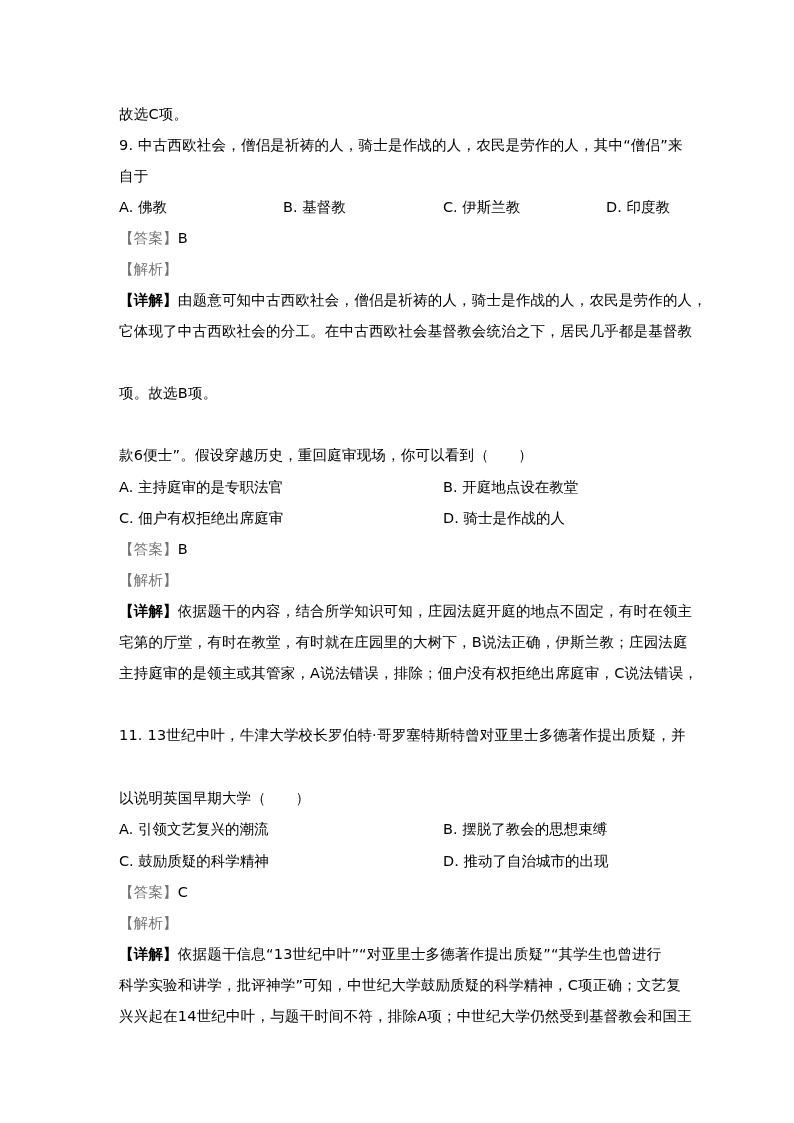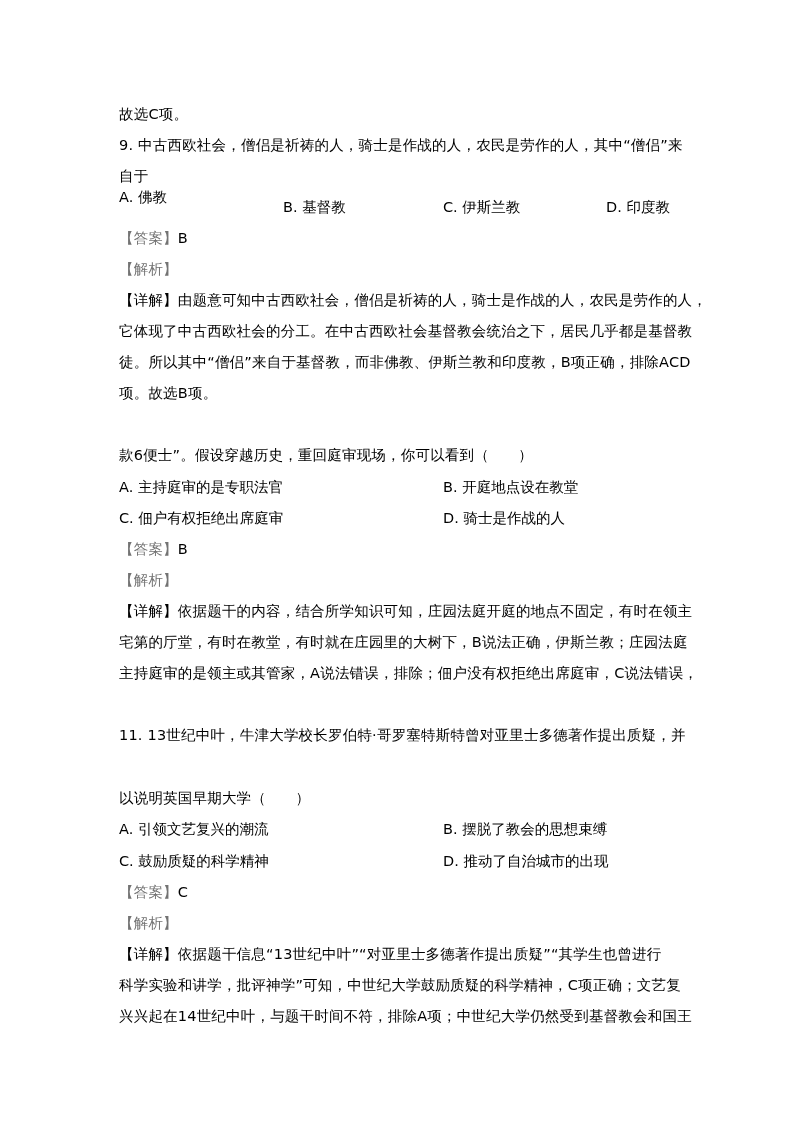--- a/index.html
+++ b/index.html
@@ -2,40 +2,39 @@
 <html><head>
 <meta charset="utf-8">
 <style>
   html, body { margin: 0; padding: 0; background: #ffffff; }
   body { width: 794px; height: 1123px; position: relative; overflow: hidden;
          font-family: "DejaVu Sans", "Liberation Sans", sans-serif; color: #000; }
   .page { position: absolute; left: 0; top: 0; width: 794px; height: 993px; background: #fff; }
   .line { position: absolute; left: 119px; font-size: 14.5px; line-height: 20px; white-space: nowrap; letter-spacing: 0.2px; }
   .opt { position: absolute; font-size: 14.5px; line-height: 20px; white-space: nowrap; }
   .blue { color: #737373; }
-  .bold { font-weight: normal; }
+  .bold { font-weight: bold; }
 </style>
 </head>
 <body>
 
 <div class="page">
 
   <div class="line" style="top:104px">故选C项。</div>
 
   <div class="line" style="top:135px">9. 中古西欧社会，僧侣是祈祷的人，骑士是作战的人，农民是劳作的人，其中“僧侣”来</div>
   <div class="line" style="top:166px">自于</div>
-  <div class="opt" style="top:187px;left:119px"><span>A.</span> <span>佛教</span></div>
+  <div class="opt" style="top:197px;left:119px"><span>A.</span> <span>佛教</span></div>
   <div class="opt" style="top:197px;left:283px"><span>B.</span> <span>基督教</span></div>
   <div class="opt" style="top:197px;left:443px"><span>C.</span> <span>伊斯兰教</span></div>
   <div class="opt" style="top:197px;left:606px"><span>D.</span> <span>印度教</span></div>
   <div class="line" style="top:228px"><span class="blue">【答案】</span><span>B</span></div>
   <div class="line blue" style="top:259px">【解析】</div>
   <div class="line" style="top:290px"><span class="bold">【详解】</span><span>由题意可知中古西欧社会，僧侣是祈祷的人，骑士是作战的人，农民是劳作的人，</span></div>
   <div class="line" style="top:321px">它体现了中古西欧社会的分工。在中古西欧社会基督教会统治之下，居民几乎都是基督教</div>
-  <div class="line" style="top:352px">徒。所以其中“僧侣”来自于基督教，而非佛教、伊斯兰教和印度教，B项正确，排除ACD</div>
   <div class="line" style="top:383px">项。故选B项。</div>
 
   <div class="line" style="top:445px">款6便士”。假设穿越历史，重回庭审现场，你可以看到（　　）</div>
   <div class="opt" style="top:477px;left:119px"><span>A.</span> <span>主持庭审的是专职法官</span></div>
   <div class="opt" style="top:477px;left:443px"><span>B.</span> <span>开庭地点设在教堂</span></div>
   <div class="opt" style="top:508px;left:119px"><span>C.</span> <span>佃户有权拒绝出席庭审</span></div>
   <div class="opt" style="top:508px;left:443px"><span>D.</span> <span>骑士是作战的人</span></div>
   <div class="line" style="top:539px"><span class="blue">【答案】</span><span>B</span></div>
   <div class="line blue" style="top:570px">【解析】</div>
   <div class="line" style="top:601px"><span class="bold">【详解】</span><span>依据题干的内容，结合所学知识可知，庄园法庭开庭的地点不固定，有时在领主</span></div>

